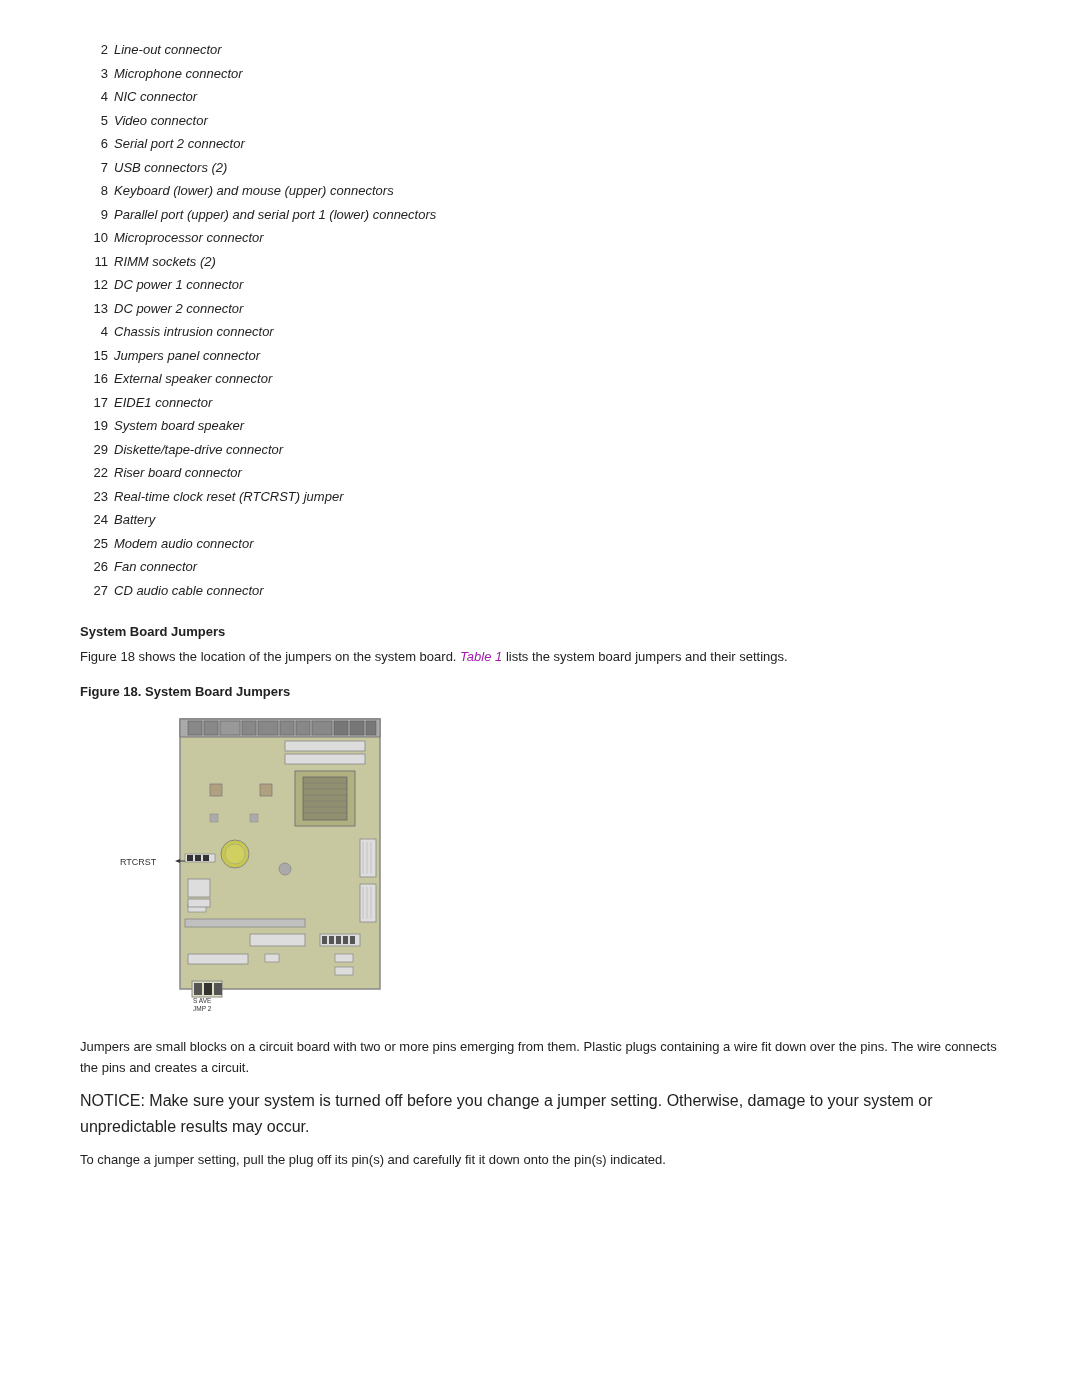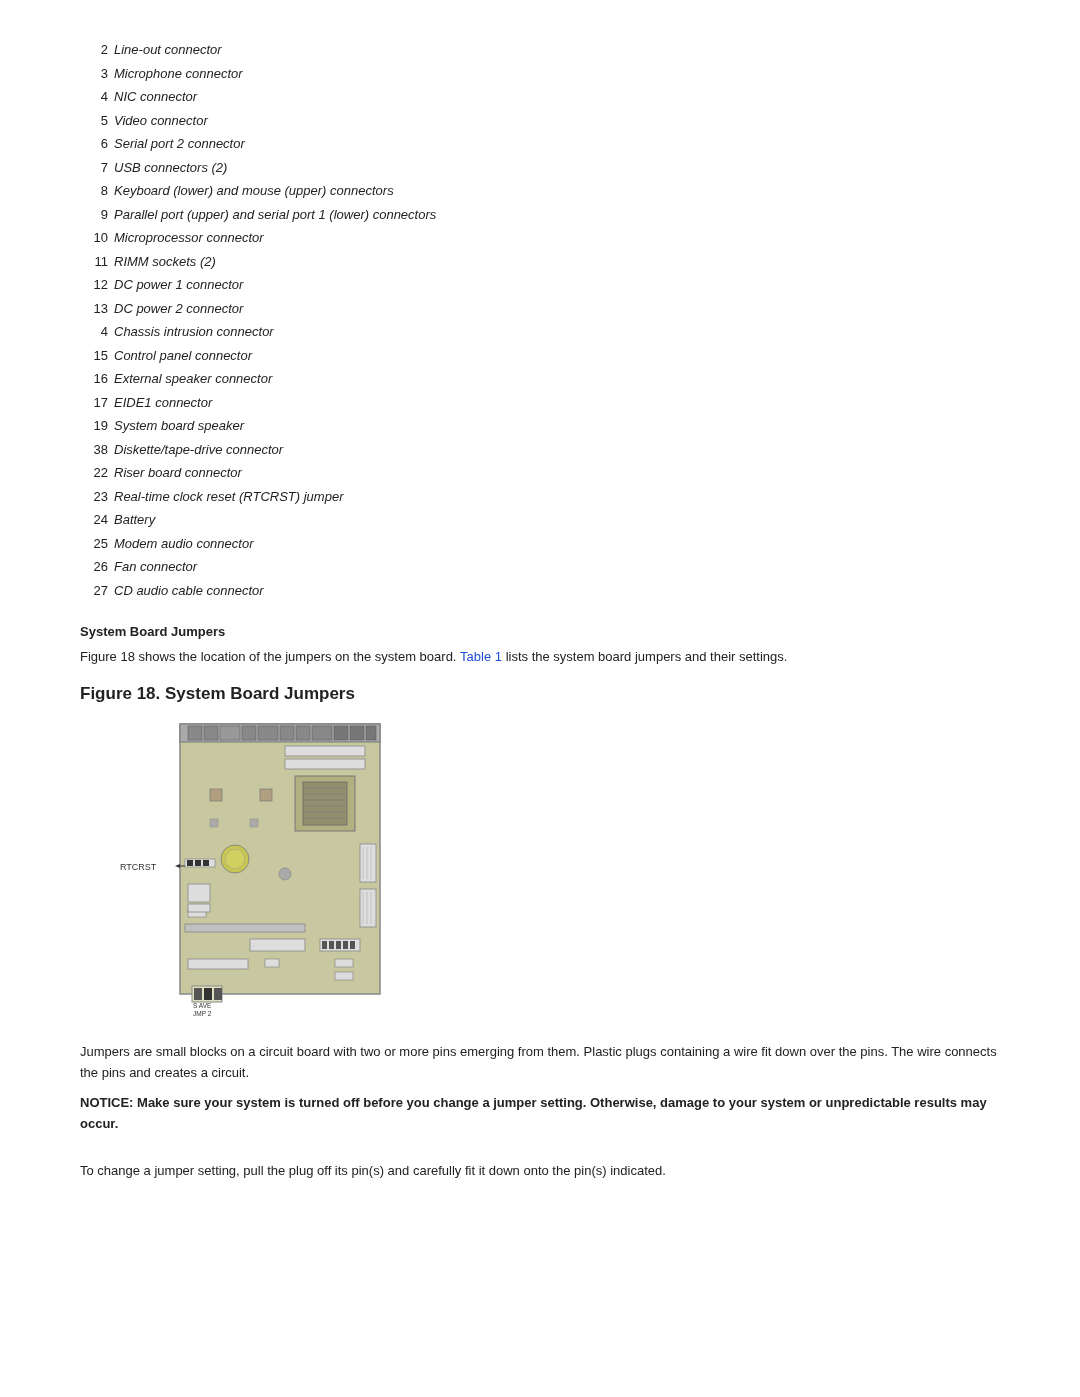--- a/index.html
+++ b/index.html
@@ -41,50 +41,51 @@
       font-size: 13px;
       margin-top: 24px;
       margin-bottom: 8px;
     }
     .para {
       font-size: 13px;
       line-height: 1.6;
       margin-bottom: 10px;
     }
     .para a {
-      color: #1d4ed8;
+      color: #a21caf;
       text-decoration: none;
+      font-style: italic;
     }
     .figure-label {
       font-weight: bold;
-      font-size: 17px;
+      font-size: 13px;
       margin-top: 16px;
       margin-bottom: 10px;
     }
     .figure-container {
       margin: 10px 0 18px 0;
       display: flex;
       align-items: flex-end;
     }
     .board-diagram {
       position: relative;
       width: 280px;
       height: 310px;
       margin-left: 40px;
     }
     
     .board-svg {
       width: 280px;
       height: 310px;
     }
     .notice-bold {
-      font-weight: bold;
-      font-size: 13px;
+      font-weight: normal;
+      font-size: 16px;
       line-height: 1.6;
-      margin-bottom: 26px;
+      margin-bottom: 10px;
     }
     .label-left {
       position: absolute;
       left: 0;
       top: 148px;
       font-size: 9px;
       color: #333;
       white-space: nowrap;
     }
   </style>
@@ -140,36 +141,36 @@
     <div class="list-item">
       <span class="num">13</span>
       <span class="desc">DC power 2 connector</span>
     </div>
     <div class="list-item">
       <span class="num">4</span>
       <span class="desc">Chassis intrusion connector</span>
     </div>
     <div class="list-item">
       <span class="num">15</span>
-      <span class="desc">Control panel connector</span>
+      <span class="desc">Jumpers panel connector</span>
     </div>
     <div class="list-item">
       <span class="num">16</span>
       <span class="desc">External speaker connector</span>
     </div>
     <div class="list-item">
       <span class="num">17</span>
       <span class="desc">EIDE1 connector</span>
     </div>
     <div class="list-item">
       <span class="num">19</span>
       <span class="desc">System board speaker</span>
     </div>
     <div class="list-item">
-      <span class="num">38</span>
+      <span class="num">29</span>
       <span class="desc">Diskette/tape-drive connector</span>
     </div>
     <div class="list-item">
       <span class="num">22</span>
       <span class="desc">Riser board connector</span>
     </div>
     <div class="list-item">
       <span class="num">23</span>
       <span class="desc">Real-time clock reset (RTCRST) jumper</span>
     </div>

